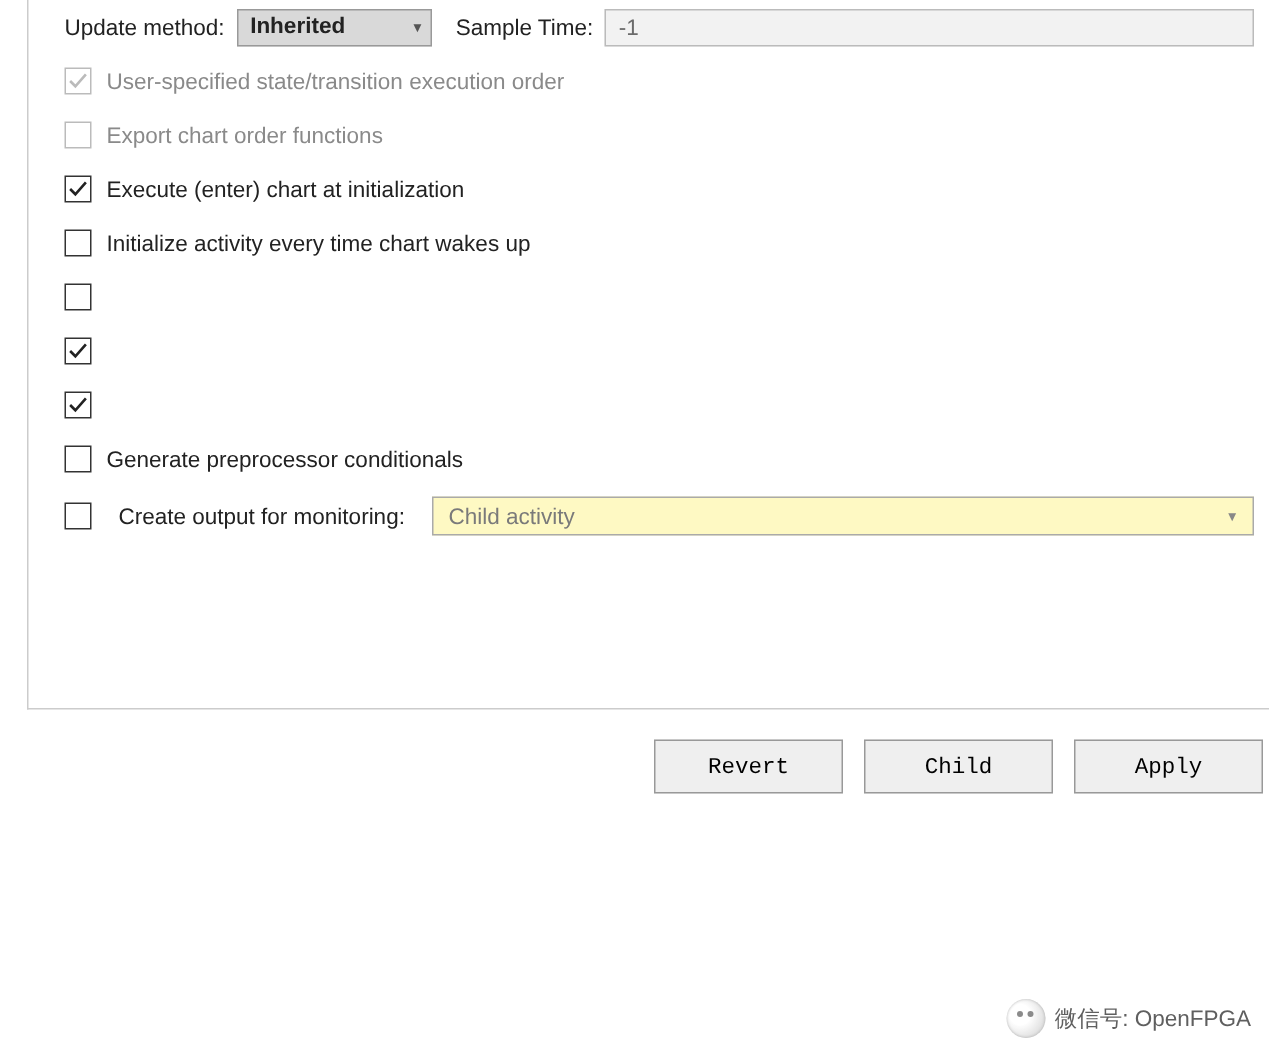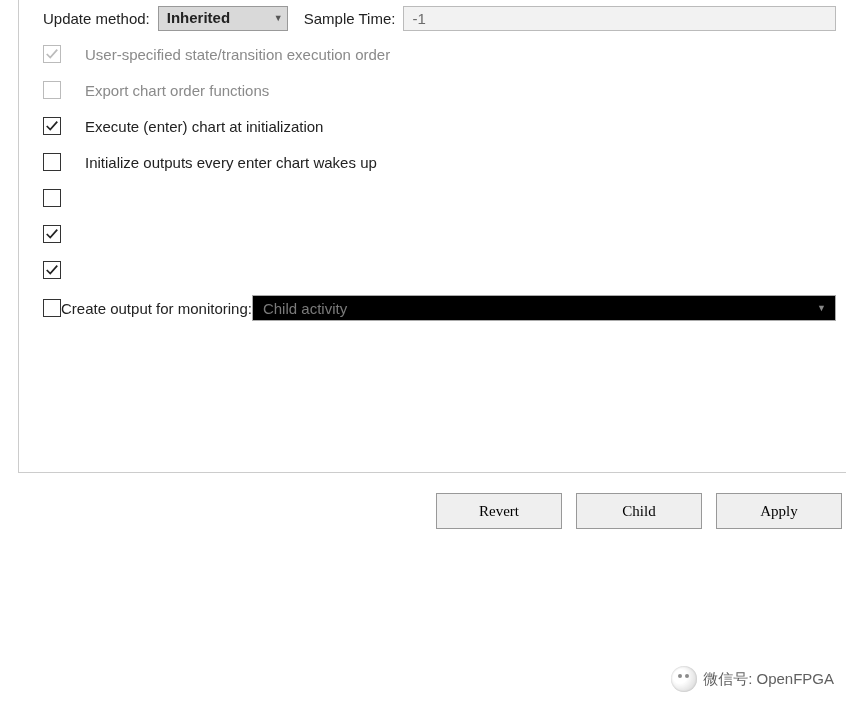--- a/index.html
+++ b/index.html
@@ -52,21 +52,21 @@
       color: #6b6b6b;
       height: 25px;
       padding: 2px 8px;
       flex: 1;
       font-size: 15px;
       font-family: inherit;
     }
     .check-row {
       display: flex;
       align-items: center;
-      gap: 24px;
+      gap: 10px;
       margin-bottom: 14px;
       height: 22px;
     }
     .checkbox {
       width: 18px;
       height: 18px;
       border: 1.5px solid #333;
       background: #fff;
       display: inline-flex;
       align-items: center;
@@ -78,49 +78,49 @@
     }
     .checkbox.disabled svg path { stroke: #bbb; }
     .checkbox svg {
       width: 14px;
       height: 14px;
     }
     .check-label.disabled { color: #8a8a8a; }
     .monitor-row {
       display: flex;
       align-items: center;
-      gap: 0;
+      gap: 18px;
       margin-top: 2px;
     }
     .monitor-dropdown {
       display: inline-flex;
       align-items: center;
       justify-content: space-between;
       border: 1px solid #aaa;
-      background: #000000;
+      background: #fef9c3;
       color: #7a7a7a;
       height: 26px;
       padding: 2px 9px 2px 10px;
       flex: 1;
     }
     .monitor-dropdown .caret { font-size: 9px; color: #888; }
     .button-bar {
       display: flex;
       justify-content: flex-end;
       gap: 14px;
       padding: 12px 12px 0 0;
       margin-top: 8px;
     }
     .btn {
       min-width: 126px;
       height: 36px;
       border: 1px solid #999;
       background: #efefef;
       font-size: 15px;
-      font-family: Liberation Serif, serif;
+      font-family: Liberation Mono, monospace;
       cursor: pointer;
       position: relative;
     }
     .watermark {
       position: absolute;
       right: 20px;
       bottom: 12px;
       display: flex;
       align-items: center;
       gap: 6px;
@@ -177,38 +177,42 @@
       <div class="check-row">
         <span class="checkbox">
           <svg viewBox="0 0 16 16">
             <path d="M2 8 L6 12 L14 3" stroke="#222" stroke-width="2" fill="none"></path>
           </svg>
         </span>
         <span class="check-label">Execute (enter) chart at initialization</span>
       </div>
       <div class="check-row">
         <span class="checkbox"></span>
-        <span class="check-label">Initialize outputs every enter chart wakes up</span>
+        <span class="check-label">Initialize activity every time chart wakes up</span>
       </div>
       <div class="check-row">
         <span class="checkbox"></span>
       </div>
       <div class="check-row">
         <span class="checkbox">
           <svg viewBox="0 0 16 16">
             <path d="M2 8 L6 12 L14 3" stroke="#222" stroke-width="2" fill="none"></path>
           </svg>
         </span>
       </div>
       <div class="check-row">
         <span class="checkbox">
           <svg viewBox="0 0 16 16">
             <path d="M2 8 L6 12 L14 3" stroke="#222" stroke-width="2" fill="none"></path>
           </svg>
         </span>
+      </div>
+      <div class="check-row">
+        <span class="checkbox"></span>
+        <span class="check-label">Generate preprocessor conditionals</span>
       </div>
     </div>
 
   <div class="monitor-row">
     <span class="checkbox"></span>
     <span class="check-label">Create output for monitoring:</span>
     <div class="monitor-dropdown">
       <span>Child activity</span>
       <span class="caret">▼</span>
     </div>

